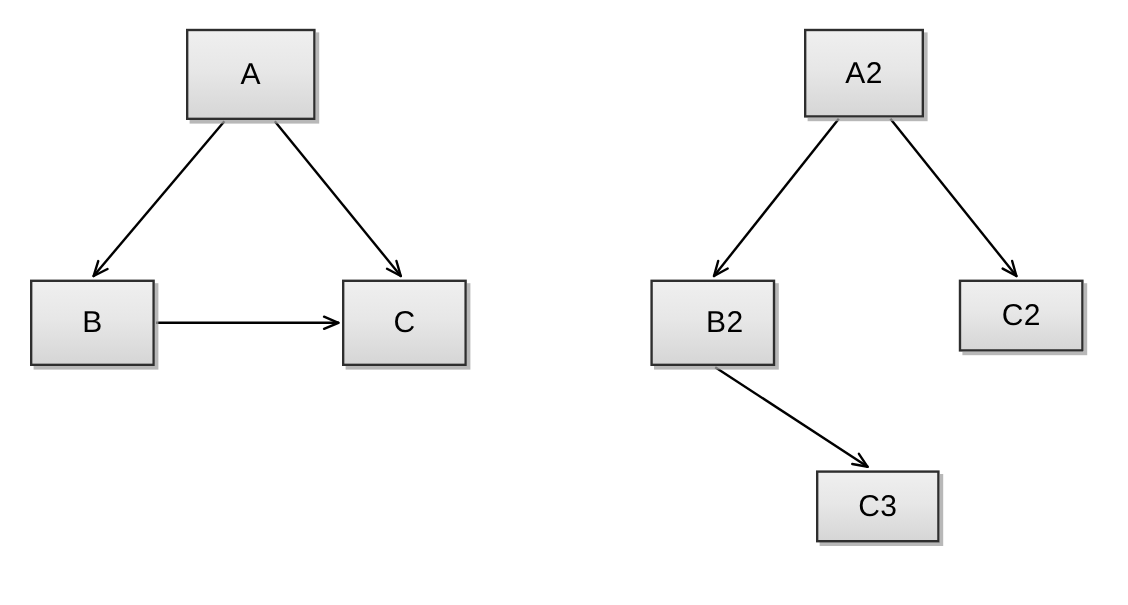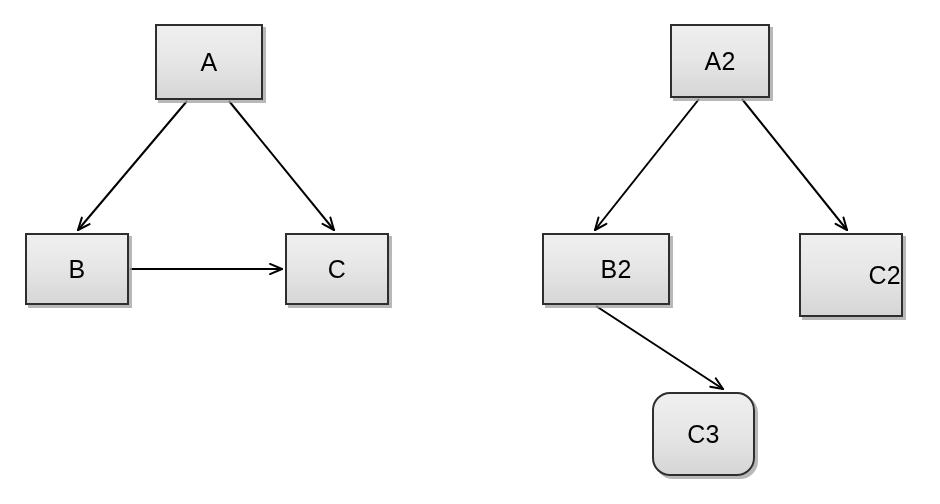--- a/index.html
+++ b/index.html
@@ -90,24 +90,24 @@
       </div>
       <div class="node" style="left: 25px; top: 233px; width: 104px; height: 72px;">
         <span class="node-label">B</span>
       </div>
       <div class="node" style="left: 285px; top: 233px; width: 104px; height: 72px;">
         <span class="node-label">C</span>
       </div>
       <div class="node" style="left: 670px; top: 24px; width: 100px; height: 74px; justify-content: center;">
         <span class="node-label">A2</span>
       </div>
-      <div class="node" style="left: 542px; top: 233px; width: 128px; height: 72px; padding-left: 20px;">
+      <div class="node" style="left: 542px; top: 233px; width: 104px; height: 72px; padding-left: 20px;">
         <span class="node-label">B2</span>
       </div>
-      <div class="node" style="left: 799px; top: 233px; width: 104px; height: 84px; justify-content: flex-end;">
+      <div class="node" style="left: 799px; top: 233px; width: 104px; height: 60px;">
         <span class="node-label">C2</span>
       </div>
-      <div class="node" style="left: 652px; top: 392px; width: 103px; height: 84px; border-radius: 18px;">
+      <div class="node" style="left: 680px; top: 392px; width: 103px; height: 60px;">
         <span class="node-label">C3</span>
       </div>
     </div>
 
 </div>
 
 </body></html>

